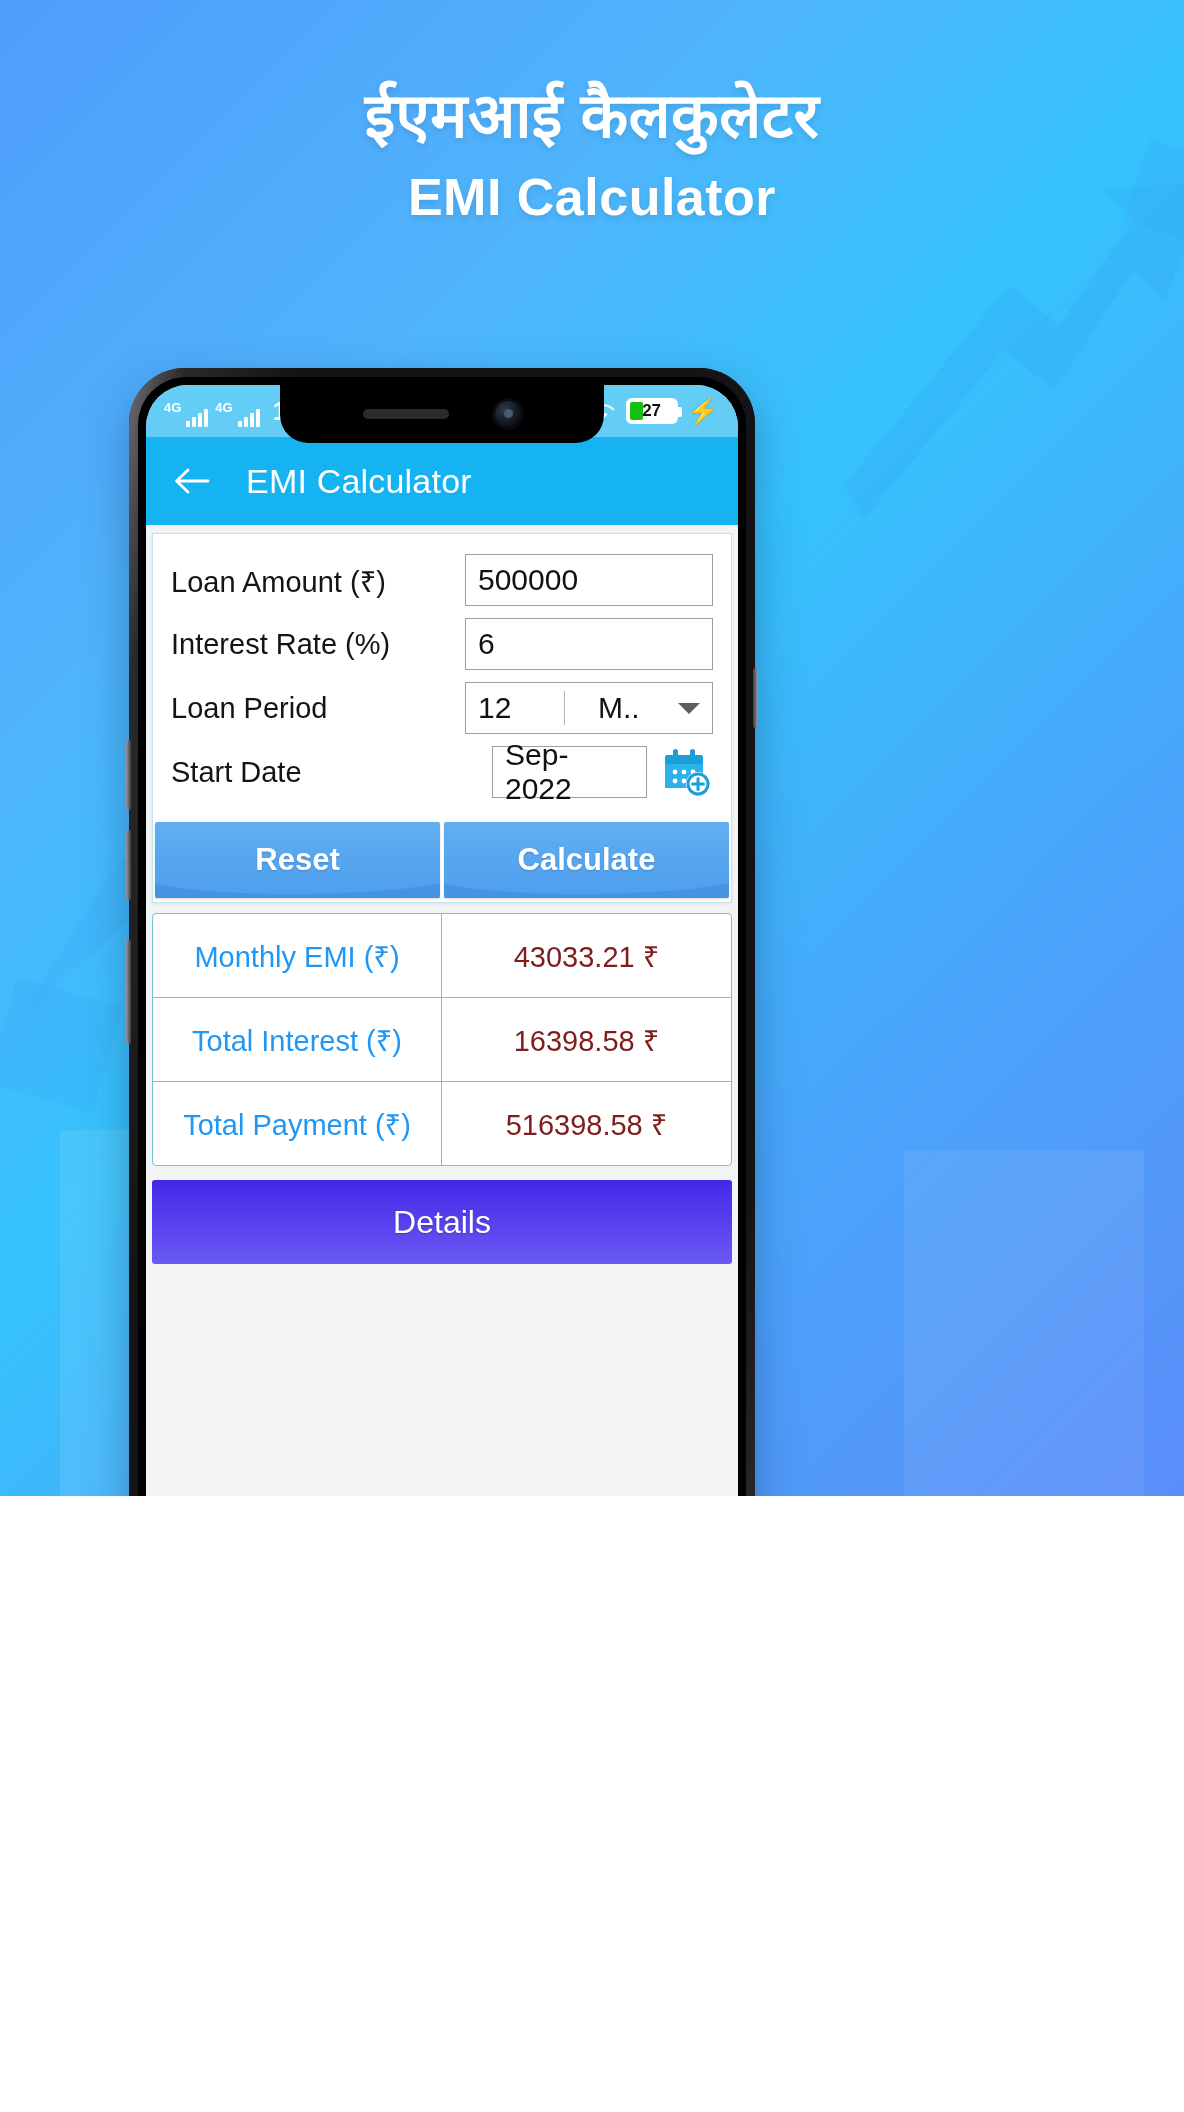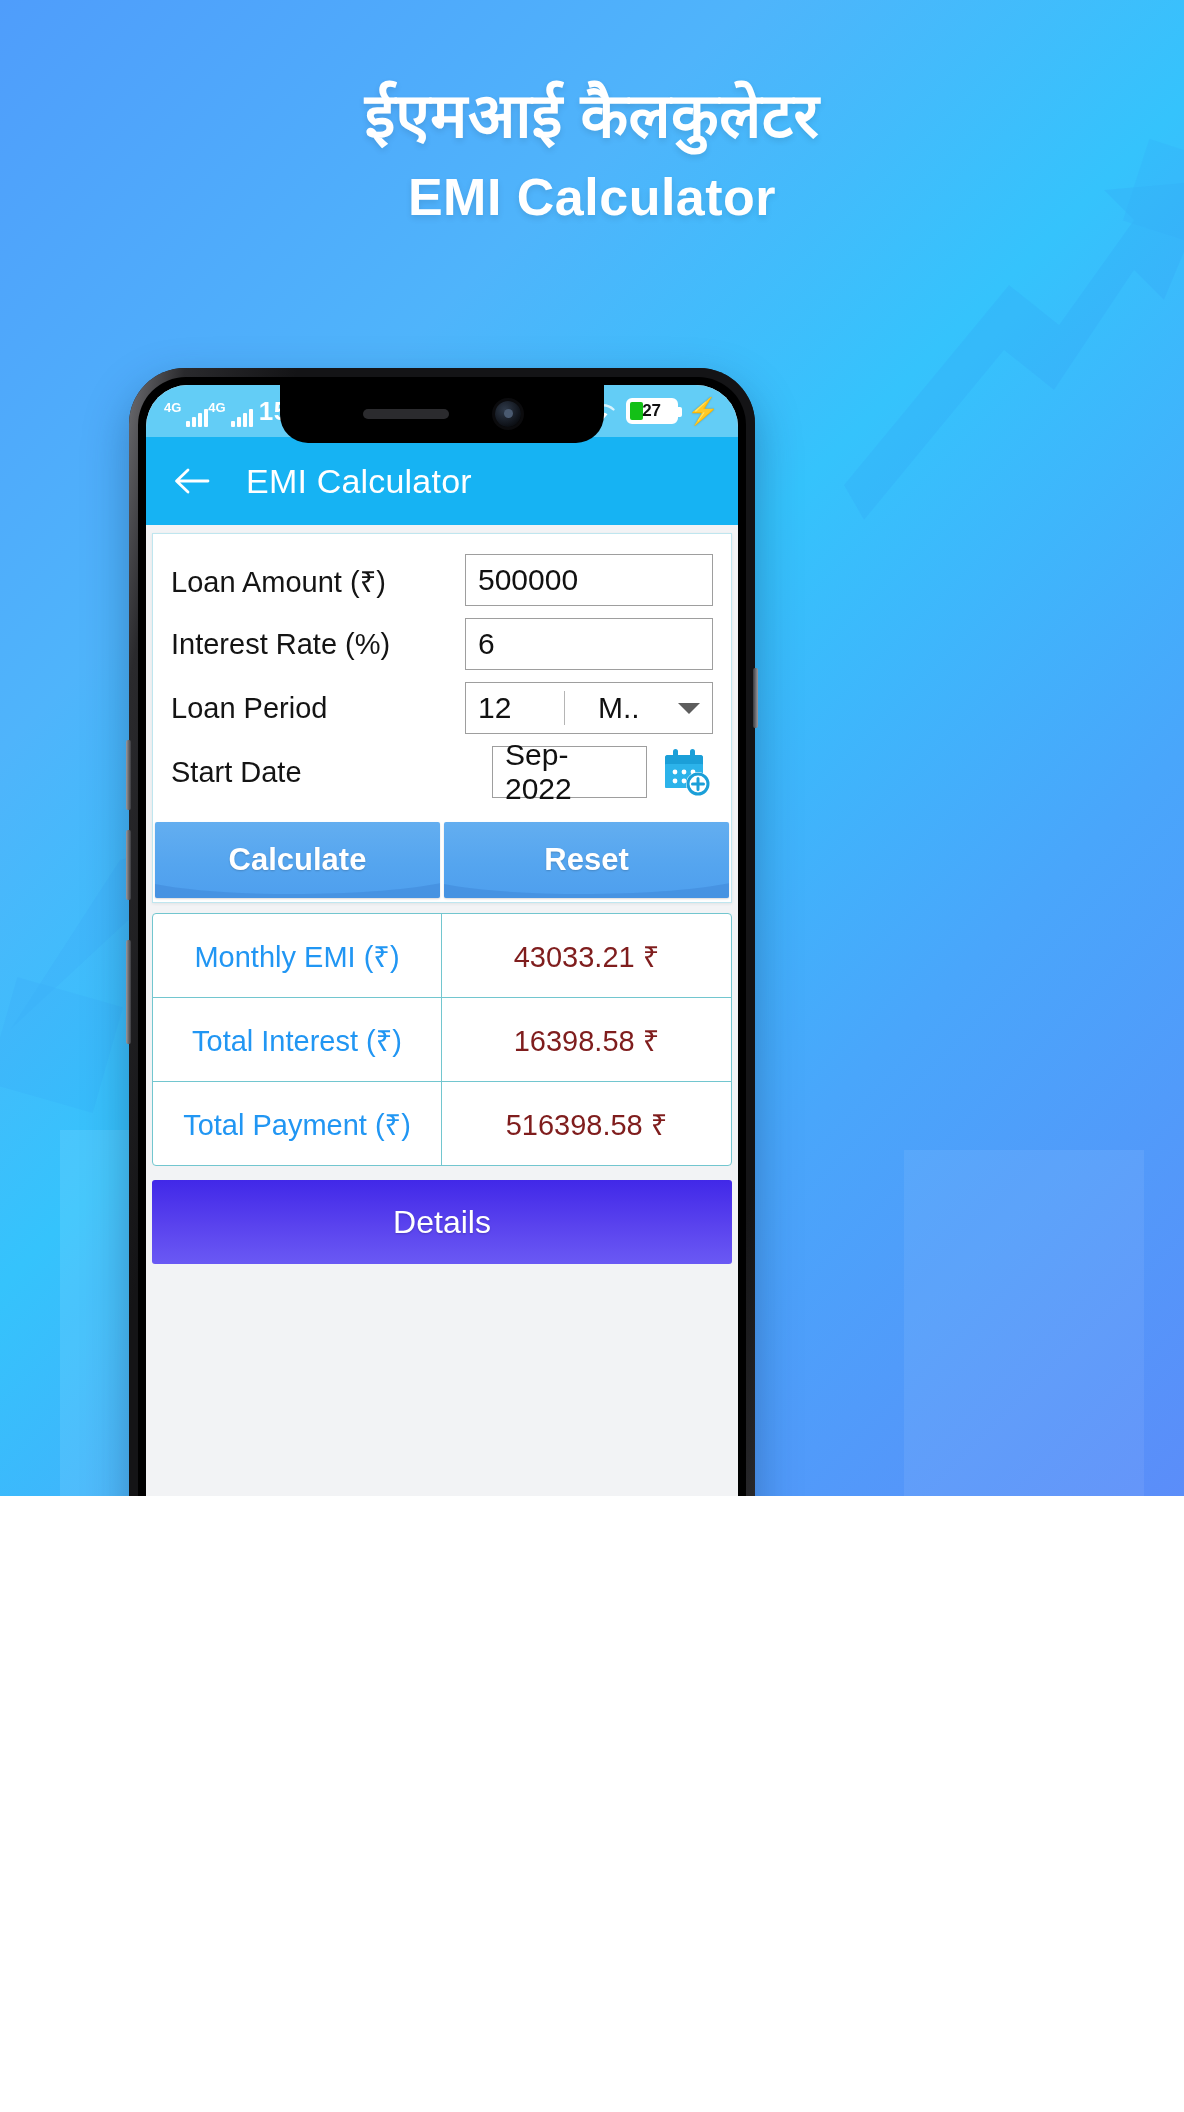--- a/index.html
+++ b/index.html
@@ -95,21 +95,21 @@
   
   .statusbar {
     position: relative;
     height: 52px;
     background: #63cdf6;
     display: flex; align-items: center;
     padding: 0 18px;
     color: #ffffff;
     font-size: 23px; font-weight: 700;
   }
-  .sb-left { display: flex; align-items: flex-end; }
+  .sb-left { display: flex; align-items: flex-end; gap: 7px; }
   .sig { display: flex; align-items: flex-end; gap: 5px; }
   .sig-label { font-size: 13px; font-weight: 700; line-height: 1; margin-bottom: 13px; }
   .bars { display: flex; align-items: flex-end; gap: 2px; height: 20px; }
   .bars i { display: block; width: 4px; background: #fff; border-radius: 1px; }
   .bars i:nth-child(1) { height: 6px; }
   .bars i:nth-child(2) { height: 10px; }
   .bars i:nth-child(3) { height: 14px; }
   .bars i:nth-child(4) { height: 18px; }
   .clock { margin-left: 6px; font-size: 26px; font-weight: 700; letter-spacing: .5px; }
 
@@ -384,27 +384,27 @@
                 </span>
               </div>
 
             </div>
 
             <div class="actions">
               <button class="btn-blue">
                 <svg class="wave" viewBox="0 0 300 22" preserveAspectRatio="none">
                   <path d="M0 8 C70 22 230 22 300 4 L300 22 L0 22 Z" fill="#3f88d8" opacity=".55"></path>
                 </svg>
-                <span style="position:relative;z-index:2">Calculate</span>
+                <span style="position:relative;z-index:2">Reset</span>
               </button>
               <button class="btn-blue">
                 <svg class="wave" viewBox="0 0 300 22" preserveAspectRatio="none">
                   <path d="M0 8 C70 22 230 22 300 4 L300 22 L0 22 Z" fill="#3f88d8" opacity=".55"></path>
                 </svg>
-                <span style="position:relative;z-index:2">Reset</span>
+                <span style="position:relative;z-index:2">Calculate</span>
               </button>
             </div>
           </div>
 
           <div class="results">
             <div class="rrow">
               <span class="rlabel">Monthly EMI (₹)</span>
               <span class="rvalue">43033.21 ₹</span>
             </div>
             <div class="rrow">

